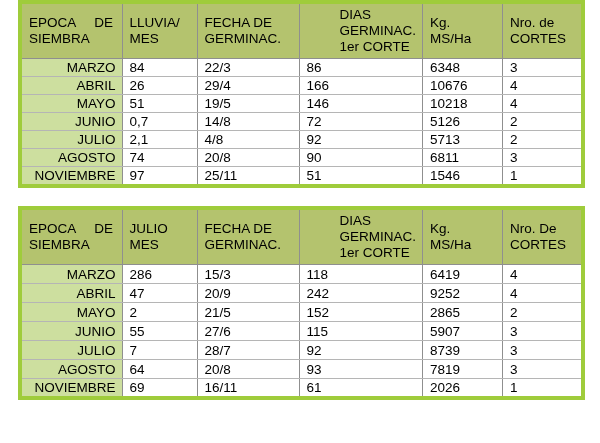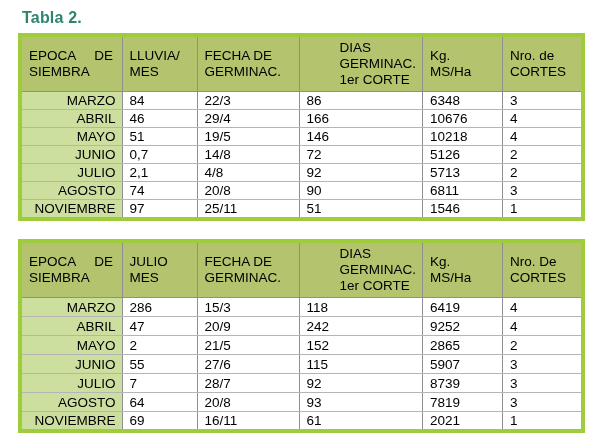--- a/index.html
+++ b/index.html
@@ -63,21 +63,20 @@
   table.grid th:nth-child(3){width:102px;}
   table.grid th:nth-child(4){width:117px;padding-left:40px;}
   table.grid th:nth-child(5){width:80px;}
   table.grid th:nth-child(6){width:80px;}
 </style>
 </head>
 <body>
 
 <div class="page">
 
-  <div class="title">Tabla 2.</div>
 
   <table class="grid t1">
     <thead>
       <tr>
           <th>EPOCA     DE
 SIEMBRA</th>
           <th>LLUVIA/
 MES</th>
           <th>FECHA DE
 GERMINAC.</th>
@@ -94,21 +93,21 @@
         <tr>
           <td>MARZO</td>
           <td>84</td>
           <td>22/3</td>
           <td>86</td>
           <td>6348</td>
           <td>3</td>
         </tr>
         <tr>
           <td>ABRIL</td>
-          <td>46</td>
+          <td>26</td>
           <td>29/4</td>
           <td>166</td>
           <td>10676</td>
           <td>4</td>
         </tr>
         <tr>
           <td>MAYO</td>
           <td>51</td>
           <td>19/5</td>
           <td>146</td>
@@ -215,19 +214,19 @@
           <td>20/8</td>
           <td>93</td>
           <td>7819</td>
           <td>3</td>
         </tr>
         <tr>
           <td>NOVIEMBRE</td>
           <td>69</td>
           <td>16/11</td>
           <td>61</td>
-          <td>2021</td>
+          <td>2026</td>
           <td>1</td>
         </tr>
       </tbody>
   </table>
 
 </div>
 
 </body></html>

